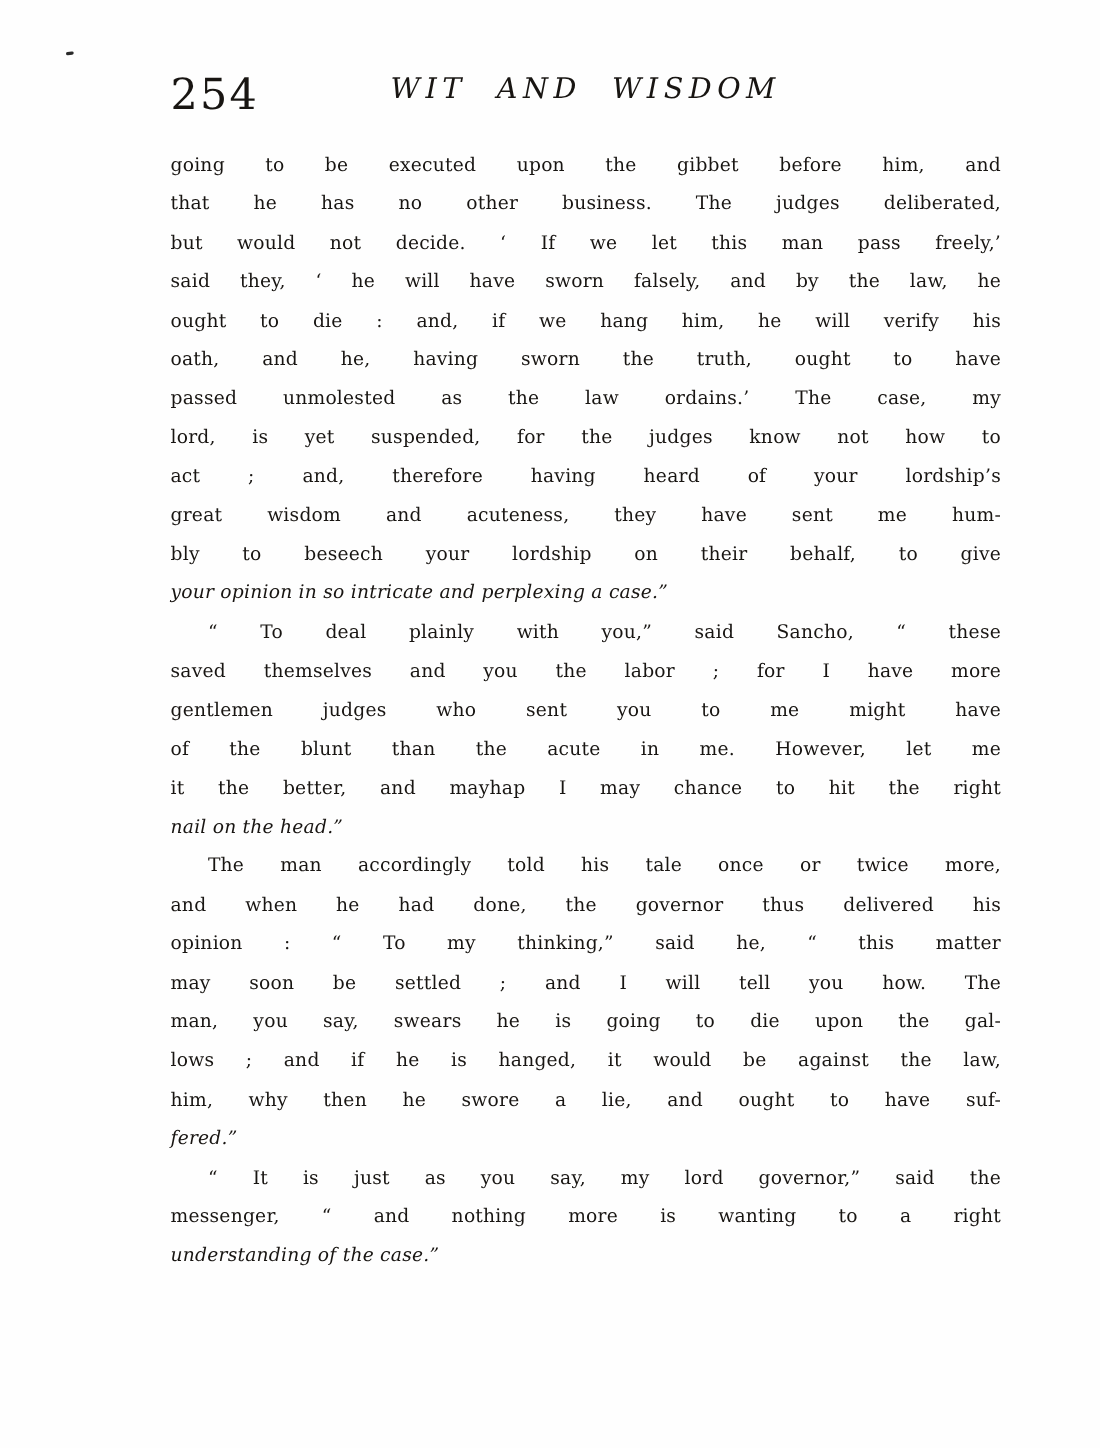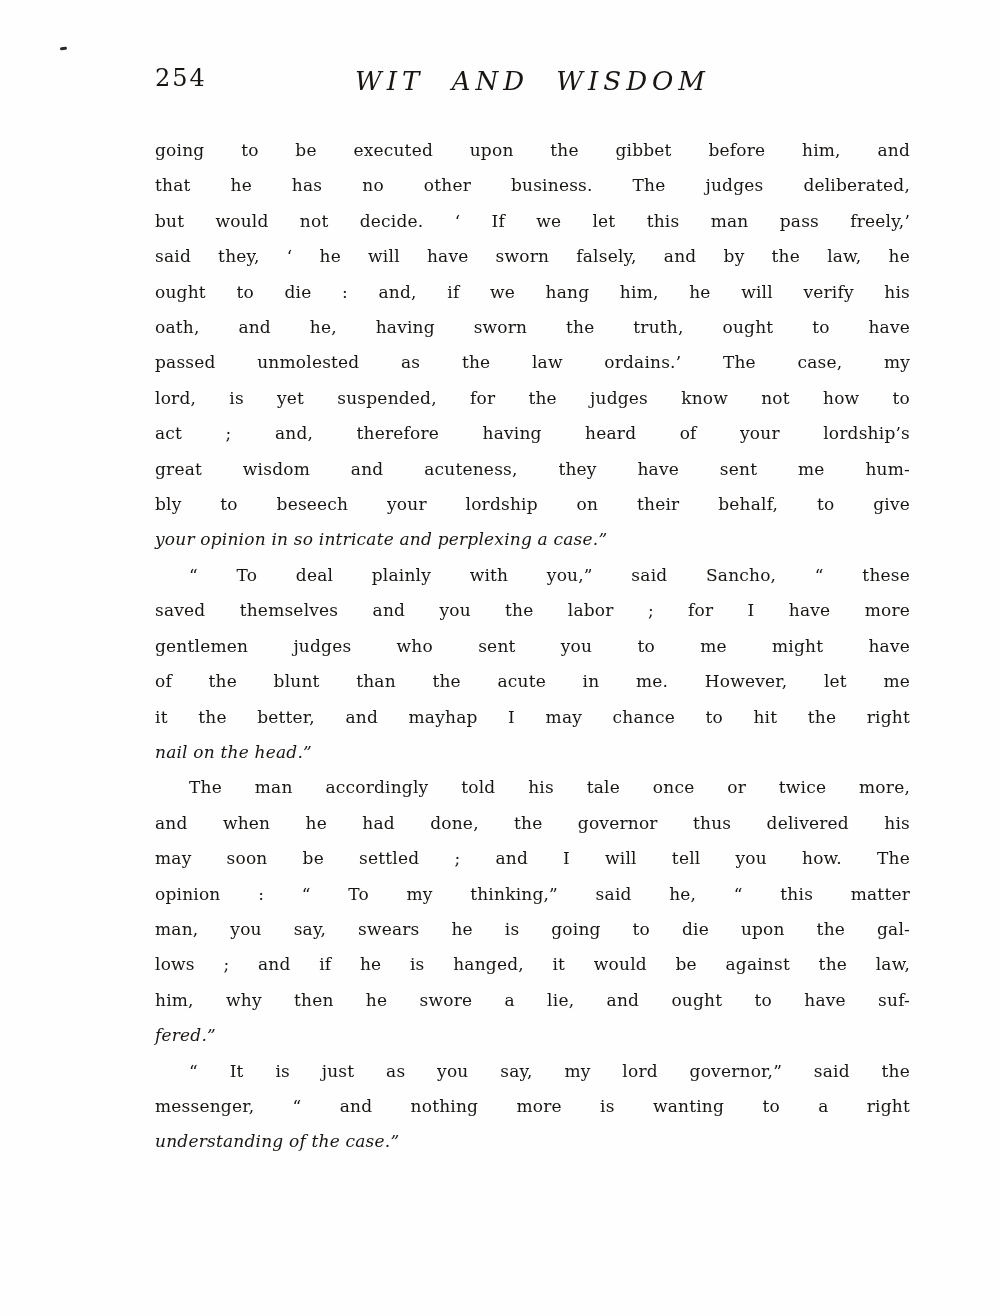--- a/index.html
+++ b/index.html
@@ -30,21 +30,21 @@
     position: absolute;
     left: 155px;
     top: 62px;
     width: 755px;
     height: 40px;
   }
   .pagenum {
     position: absolute;
     left: 0;
     top: 2px;
-    font-size: 24px;
+    font-size: 39px;
     letter-spacing: 2px;
   }
   .head-title {
     position: absolute;
     left: 50%;
     top: 4px;
     transform: translateX(-50%);
     font-style: italic;
     font-size: 26px;
     letter-spacing: 5px;
@@ -103,22 +103,22 @@
         <div class="line">“ To deal plainly with you,” said Sancho, “ these</div>
         <div class="line">saved themselves and you the labor ; for I have more</div>
         <div class="line">gentlemen judges who sent you to me might have</div>
         <div class="line">of the blunt than the acute in me. However, let me</div>
         <div class="line">it the better, and mayhap I may chance to hit the right</div>
         <div class="line last">nail on the head.”</div>
       </div>
       <div class="para indent">
         <div class="line">The man accordingly told his tale once or twice more,</div>
         <div class="line">and when he had done, the governor thus delivered his</div>
+        <div class="line">opinion : “ To my thinking,” said he, “ this matter</div>
         <div class="line">may soon be settled ; and I will tell you how. The</div>
-        <div class="line">opinion : “ To my thinking,” said he, “ this matter</div>
         <div class="line">man, you say, swears he is going to die upon the gal-</div>
         <div class="line">lows ; and if he is hanged, it would be against the law,</div>
         <div class="line">him, why then he swore a lie, and ought to have suf-</div>
         <div class="line last">fered.”</div>
       </div>
       <div class="para indent">
         <div class="line">“ It is just as you say, my lord governor,” said the</div>
         <div class="line">messenger, “ and nothing more is wanting to a right</div>
         <div class="line last">understanding of the case.”</div>
       </div>

